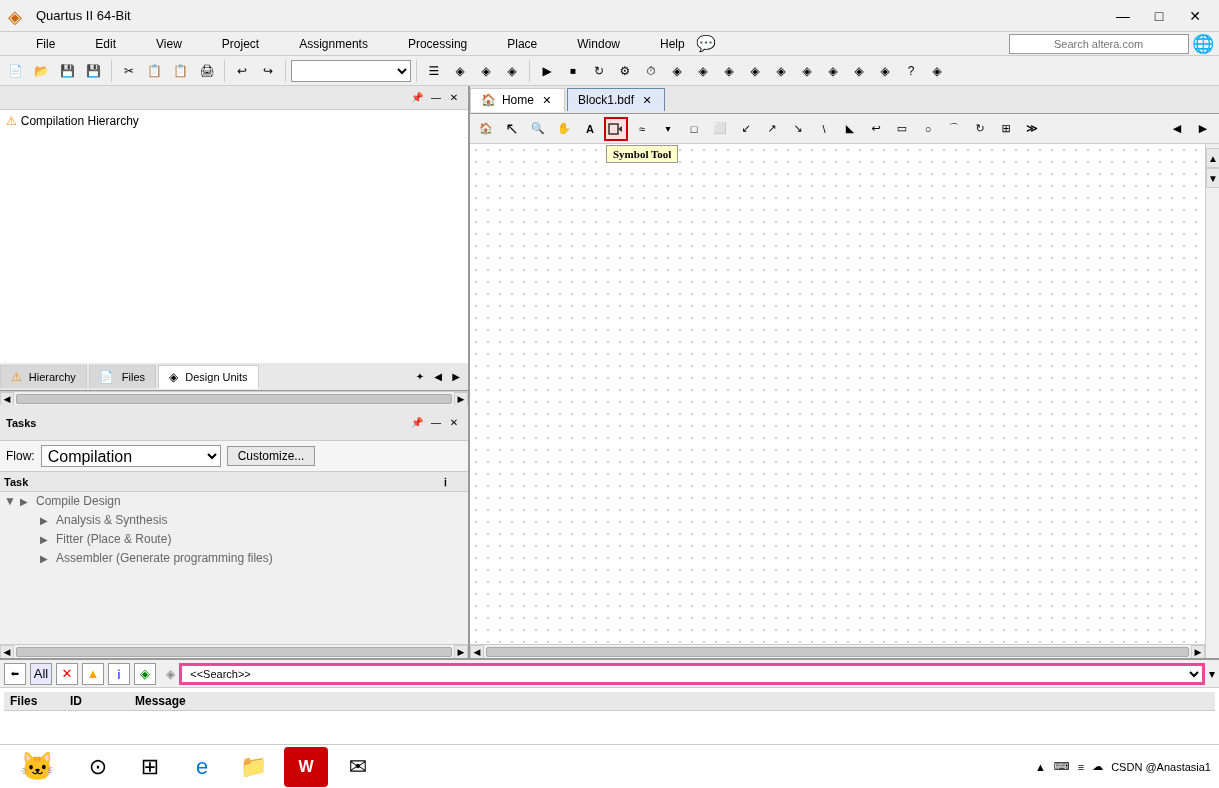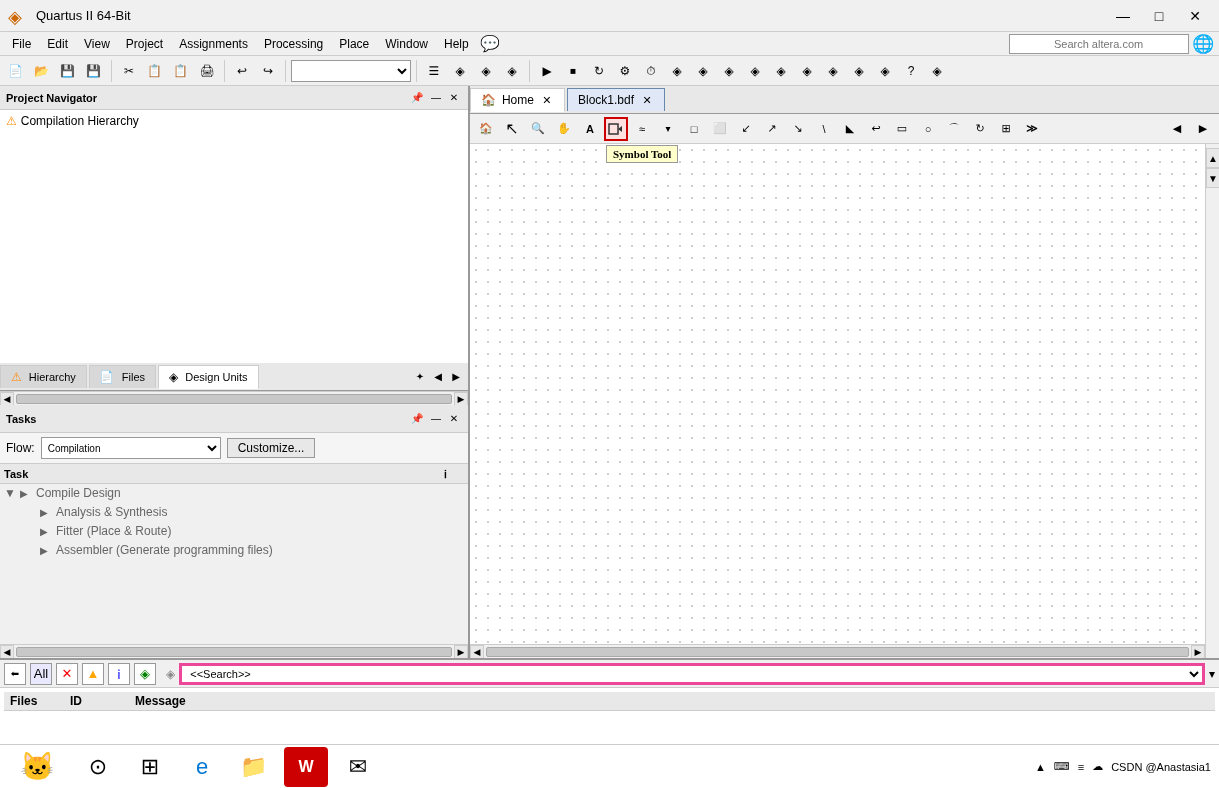--- a/index.html
+++ b/index.html
@@ -32,20 +32,21 @@
       height: 24px;
       display: flex;
       align-items: center;
       padding: 0 4px;
       border-bottom: 1px solid #ccc;
     }
     .menu-item {
       padding: 2px 8px;
       cursor: pointer;
       font-size: 12px;
+      margin-left: 24px;
     }
     .menu-right { margin-left: auto; display: flex; align-items: center; gap: 4px; }
     .search-box {
       width: 180px; height: 20px;
       border: 1px solid #999;
       padding: 0 4px;
       font-size: 11px;
       background: white;
       text-align: center;
     }
@@ -117,42 +118,42 @@
       gap: 4px;
     }
     .nav-tab.active {
       background: white;
       border-bottom: 1px solid white;
       margin-bottom: -1px;
     }
     .nav-tab-tools { margin-left: auto; display: flex; gap: 2px; align-items: center; padding-right: 4px; }
     .tasks-header {
       background: #e8e8e8;
-      height: 28px;
+      height: 36px;
       display: flex;
       align-items: center;
       padding: 0 6px;
       border-bottom: 1px solid #ccc;
       font-size: 11px;
       font-weight: bold;
     }
     .tasks-flow {
       display: flex;
       align-items: center;
       padding: 4px 6px;
       gap: 6px;
       border-bottom: 1px solid #ccc;
       background: #f5f5f5;
     }
     .tasks-flow label { font-size: 12px; }
     .flow-combo {
       width: 180px; height: 22px;
       border: 1px solid #999;
       background: white;
-      font-size: 10px;
+      font-size: 16px;
       padding: 0 2px;
     }
     .customize-btn {
       padding: 2px 10px;
       border: 1px solid #999;
       background: #e8e8e8;
       cursor: pointer;
       font-size: 12px;
     }
 
@@ -511,21 +512,20 @@
     <button class="toolbar-btn">◈</button>
     <button class="toolbar-btn">?</button>
     <button class="toolbar-btn">◈</button>
   </div>
 
   <div class="main-content" style="flex:1; display:flex; overflow:hidden;">
 
     <div class="left-column">
 
       <div class="panel-header">
-        <span style="flex:1;">Project Navigator</span>
         <div class="panel-header-controls">
           <button class="panel-ctrl-btn">📌</button>
           <button class="panel-ctrl-btn">—</button>
           <button class="panel-ctrl-btn">✕</button>
         </div>
       </div>
 
       <div class="nav-body" style="flex:1; min-height:180px;">
         <div class="project-nav-content">
           <span class="warning-icon">⚠</span>

